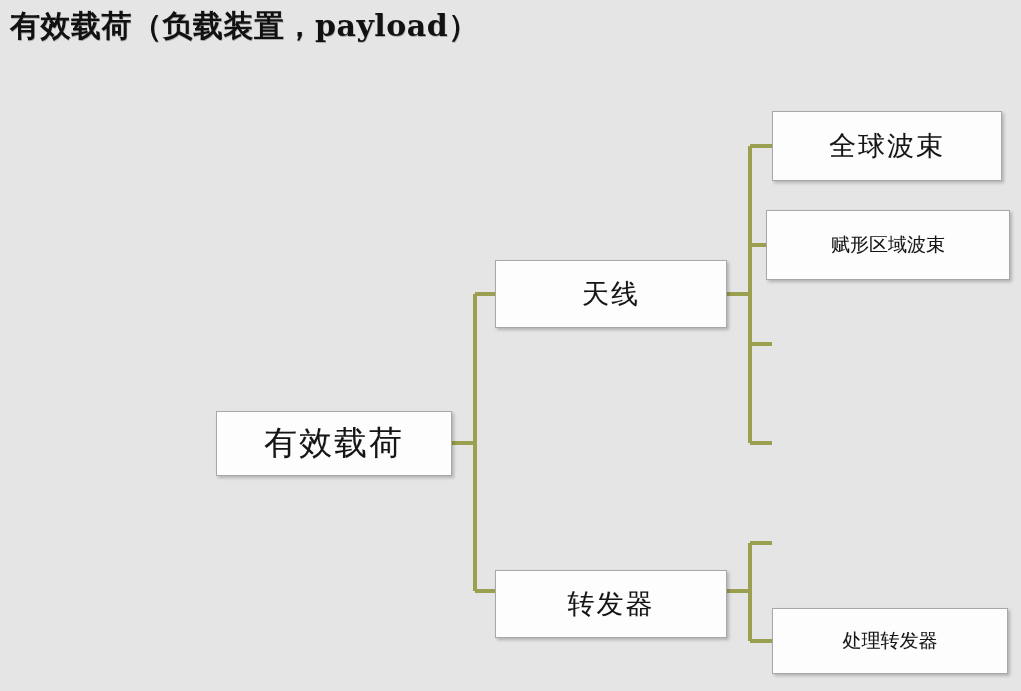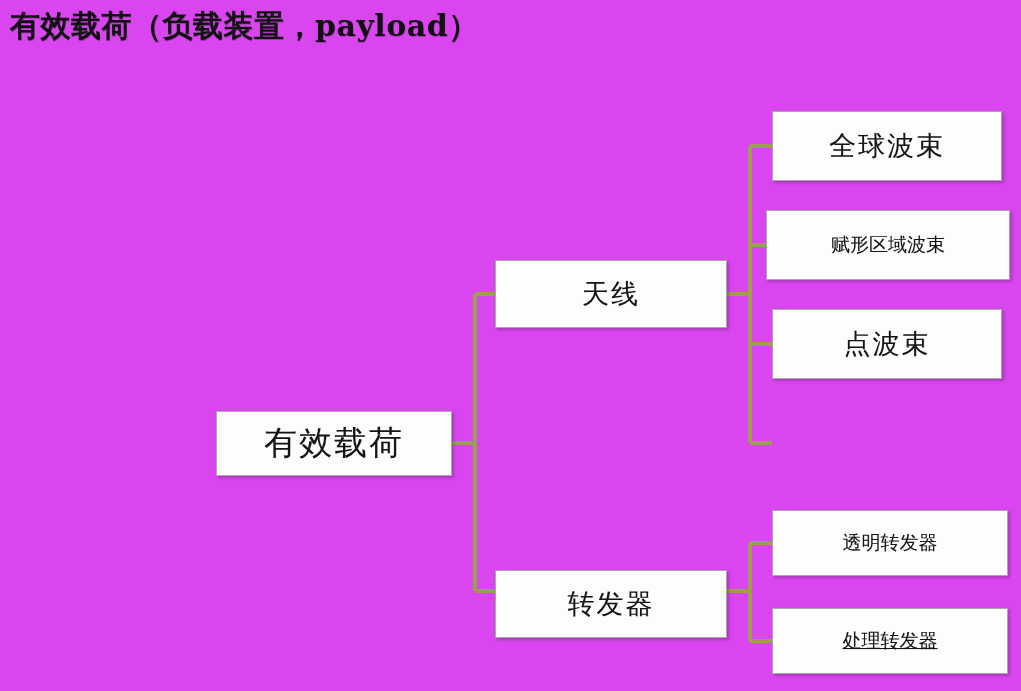--- a/index.html
+++ b/index.html
@@ -9,21 +9,21 @@
     background: #ffffff;
   }
   body {
     font-family: "DejaVu Serif", "Liberation Serif", serif;
     color: #1a1a1a;
   }
   #page {
     position: relative;
     width: 1021px;
     height: 691px;
-    background: #d946ef;
+    background: #e5e5e5;
     overflow: hidden;
   }
   
   #title {
     position: absolute;
     left: 10px;
     top: 6px;
     font-family: "DejaVu Serif", "Liberation Serif", serif;
     font-weight: 700;
     font-size: 30px;
@@ -121,27 +121,21 @@
     </div>
 
     <div class="node lvl-leaf" style="left:772px; top:111px; width:230px; height:70px;">
       <span class="node-label">全球波束</span>
     </div>
 
     <div class="node lvl-leaf tight" style="left:766px; top:210px; width:244px; height:70px;">
       <span class="node-label">赋形区域波束</span>
     </div>
 
-    <div class="node lvl-leaf" style="left:772px; top:309px; width:230px; height:70px;">
-      <span class="node-label">点波束</span>
-    </div>
 
 
-    <div class="node lvl-leaf tight" style="left:772px; top:510px; width:236px; height:66px;">
-      <span class="node-label">透明转发器</span>
-    </div>
 
-    <div class="node lvl-leaf tight" style="left:772px; top:608px; width:236px; height:66px;text-decoration:underline;">
+    <div class="node lvl-leaf tight" style="left:772px; top:608px; width:236px; height:66px;">
       <span class="node-label">处理转发器</span>
     </div>
 
   </div>
 </div>
 
 </body></html>

